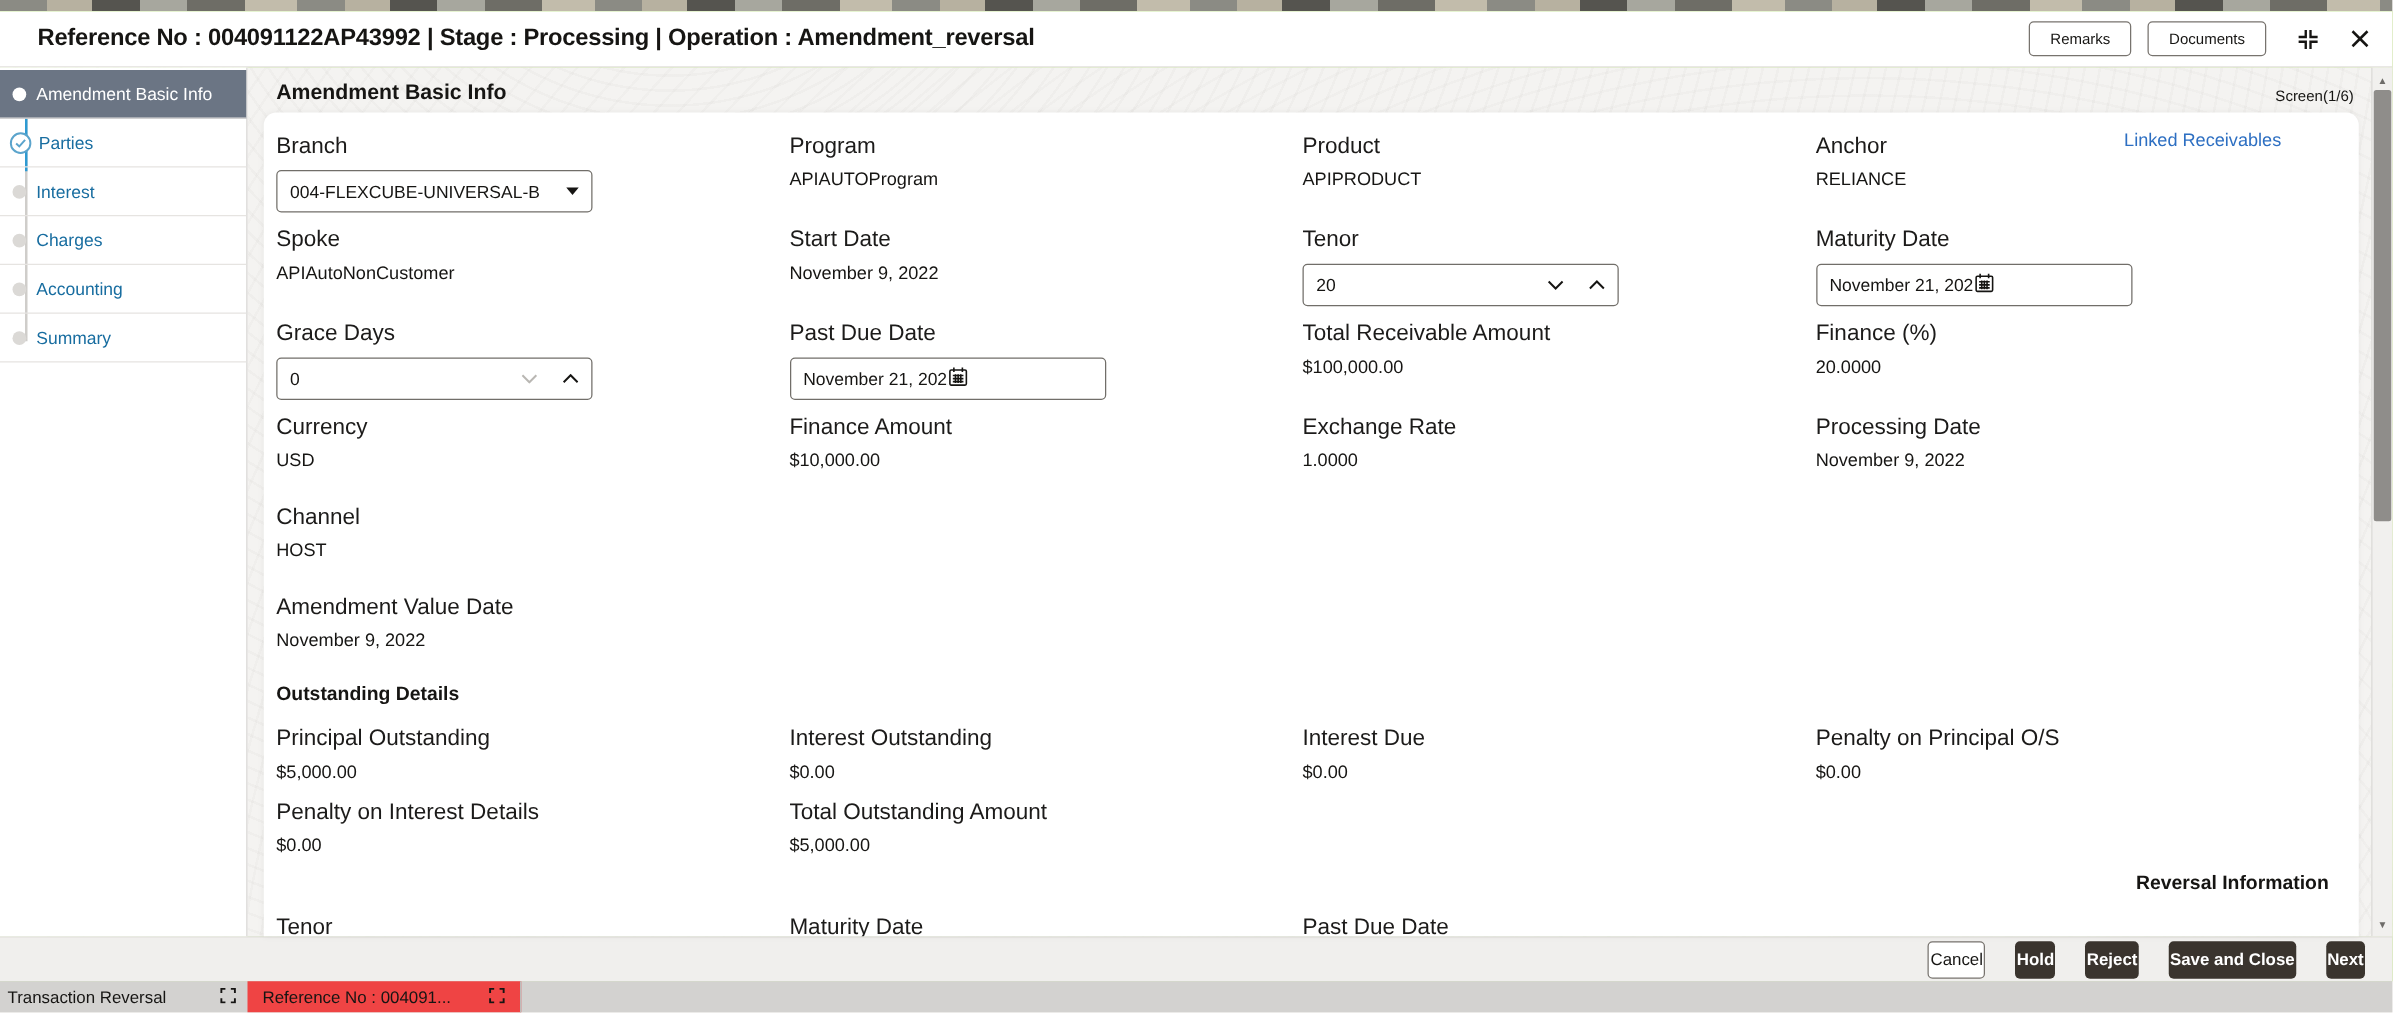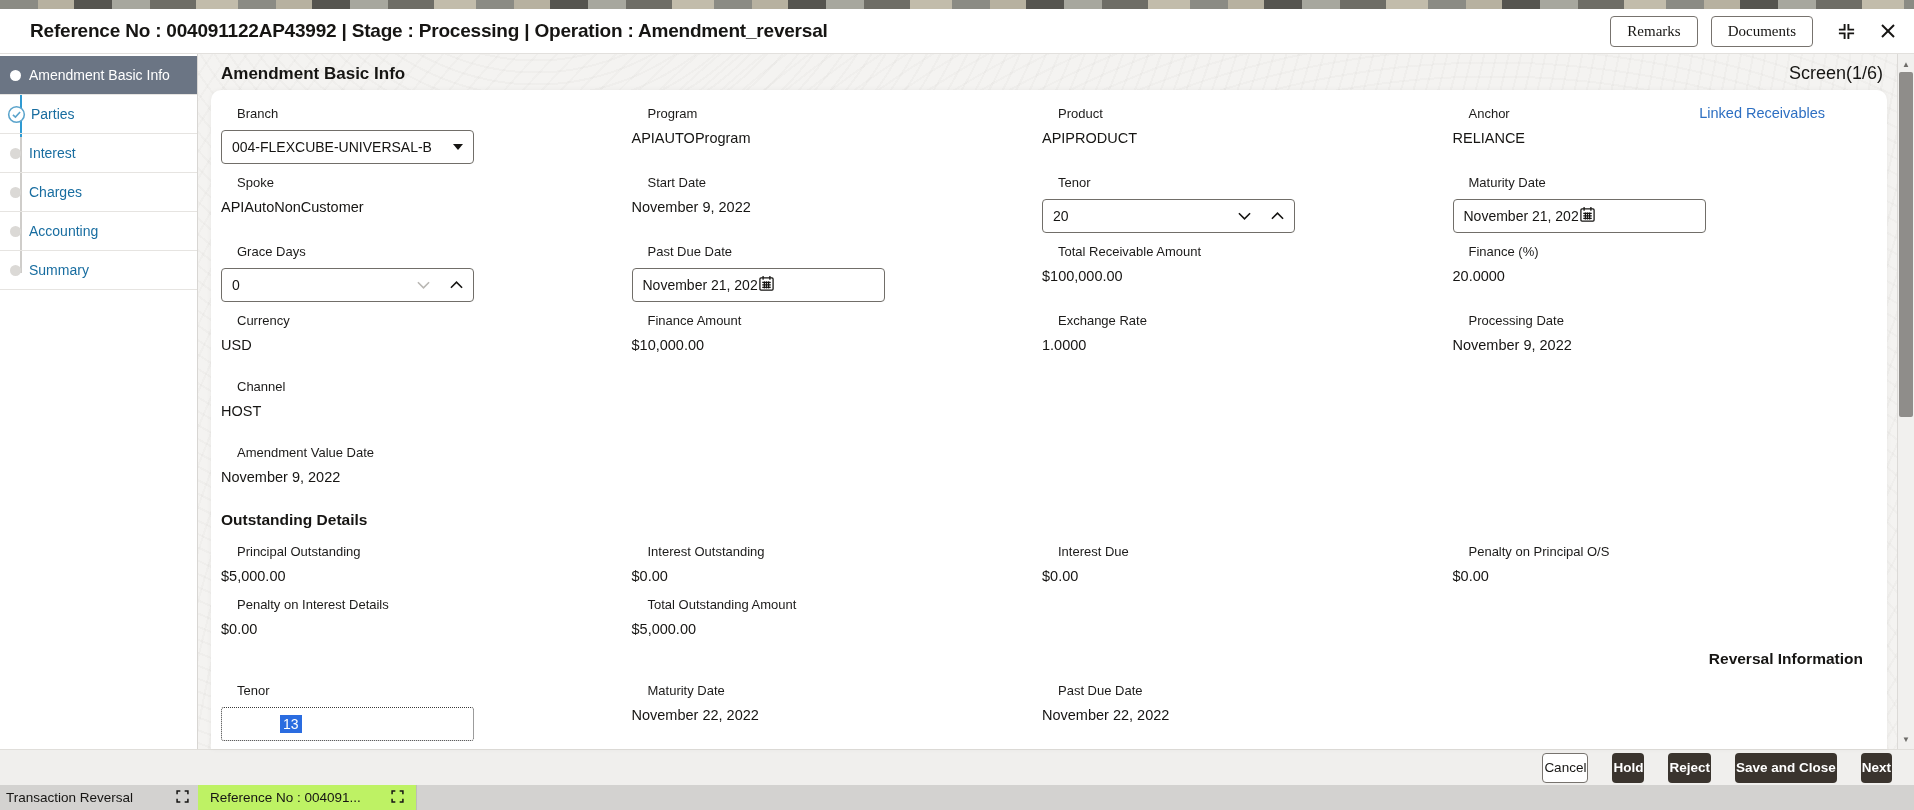--- a/index.html
+++ b/index.html
@@ -12,21 +12,21 @@
   .bg-strip {
     position:absolute; top:0; left:0; width:100%; height:9px;
     background: repeating-linear-gradient(90deg,
       #8b8b84 0 38px, #b7b1a0 38px 74px, #55544f 74px 112px,
       #a7a79e 112px 150px, #6e6d66 150px 196px, #c2bcab 196px 238px);
   }
   
   .modal { position:absolute; top:9px; left:0; width:1914px; height:776px; display:flex; flex-direction:column; background:#84cc16; }
   .topbar { height:45px; flex:0 0 45px; display:flex; align-items:center; background:#fff; padding:0 18px 0 30px; border-bottom:1px solid #e2e0dd; }
   .title { flex:1; font-size:19px; font-weight:700; letter-spacing:-0.2px; white-space:nowrap; }
-  .hbtn { border:1px solid #77736e; border-radius:4px; background:#fff; color:#161513; font-size:15px; padding:6px 16px; margin-left:13px; cursor:pointer; font-family:Liberation Serif, serif; }
+  .hbtn { border:1px solid #77736e; border-radius:4px; background:#fff; color:#161513; font-size:12px; padding:6px 16px; margin-left:13px; cursor:pointer; font-family:Liberation Sans, sans-serif; }
   .winicon { margin-left:24px; display:flex; align-items:center; cursor:pointer; }
   
   .modal-body {
     flex:1; display:flex; min-height:0; position:relative;
     background-color:#f4f3f1;
     background-image:
       repeating-radial-gradient(circle at 28% -30%, transparent 0 10px, rgba(110,104,95,0.035) 10px 12px),
       repeating-radial-gradient(circle at 78% 130%, transparent 0 12px, rgba(110,104,95,0.03) 12px 14px);
   }
   
@@ -36,27 +36,27 @@
   .connector.blue { top:23px; height:60px; background:#2e9ad2; }
   .nav-item { height:39px; display:flex; align-items:center; padding-left:10px; font-size:14px; color:#186da0; border-bottom:1px solid #e6e4e1; position:relative; cursor:pointer; }
   .nav-item.active { background:#6b7584; color:#fff; }
   .dot { width:11px; height:11px; border-radius:50%; background:#dbd9d6; margin-right:8px; flex:0 0 11px; position:relative; z-index:1; }
   .nav-item.active .dot { background:#fff; }
   .checkwrap { margin-right:5px; margin-left:-3px; position:relative; z-index:1; display:flex; }
   
   .content { flex:1; min-width:0; display:flex; flex-direction:column; padding:0 10px 0 13px; }
   .content-head { height:36px; flex:0 0 36px; display:flex; align-items:flex-end; justify-content:space-between; padding:0 4px 6px 10px; }
   .content-title { font-size:17px; font-weight:700; }
-  .screen-ind { font-size:18px; }
+  .screen-ind { font-size:12px; }
   .card { flex:1; background:#fff; border-radius:10px 10px 0 0; padding:16px 24px 0 10px; overflow:hidden; position:relative; box-shadow:0 0 5px rgba(0,0,0,0.05); }
   .linked { position:absolute; top:15px; right:62px; color:#2d6fc2; font-size:14.5px; cursor:pointer; }
   .frow { display:grid; grid-template-columns:repeat(4,1fr); margin-bottom:11px; }
   .frow.textrow { margin-bottom:26px; }
   .frow.tight { margin-bottom:13px; }
-  .f-label { font-size:13px; color:#1c1b1a; margin-bottom:9px; white-space:nowrap;margin-left:16px; }
+  .f-label { font-size:18px; color:#1c1b1a; margin-bottom:9px; white-space:nowrap; }
   .f-value { font-size:14.5px; white-space:nowrap; }
   .section-heading { font-size:15.5px; font-weight:700; margin:22px 0 15px; }
   .section-heading.rev { margin-top:12px;text-align:right; }
   
   .select, .spin, .datein, .textin {
     width:253px; height:34px; border:1px solid #716e69; border-radius:4px; background:#fff;
     display:flex; align-items:center; padding:0 10px; font-size:14px; cursor:pointer;
   }
   .sel-text { flex:1; white-space:nowrap; overflow:hidden; }
   .caret { width:0; height:0; border-left:5px solid transparent; border-right:5px solid transparent; border-top:6px solid #161513; margin-left:6px; flex:0 0 auto; }
@@ -72,21 +72,21 @@
   .vs-arrow.down { bottom:2px; }
   .vs-thumb { position:absolute; top:18px; left:1px; right:1px; height:345px; background:#8f8d8a; border-radius:2px; cursor:pointer; }
   
   .footer { height:36px; flex:0 0 36px; background:#f0efed; border-top:1px solid #e0deda; display:flex; align-items:center; justify-content:flex-end; gap:24px; padding-right:22px; }
   .btn { height:30px; border-radius:4px; font-size:13.5px; padding:0 1px; display:flex; align-items:center; cursor:pointer; font-family:inherit; white-space:nowrap; }
   .btn.light { background:#fff; border:1px solid #77736e; color:#161513; }
   .btn.dark { background:#3a342e; border:none; color:#fff; font-weight:700; }
   
   .taskbar { position:absolute; left:0; bottom:0; width:100%; height:25px; background:#d3d2d0; display:flex; align-items:center; font-size:13.5px; }
   .task1 { width:198px; flex:0 0 198px; display:flex; align-items:center; justify-content:space-between; padding:0 9px 0 6px; height:100%; cursor:pointer; }
-  .task2 { height:100%; background:#bef264; display:flex; align-items:center; gap:30px; padding:0 12px; border-right:1px solid #bdbcba; cursor:pointer; }
+  .task2 { height:100%; background:#ef4444; display:flex; align-items:center; gap:30px; padding:0 12px; border-right:1px solid #bdbcba; cursor:pointer; }
   .tasklabel { white-space:nowrap; }
 </style>
 </head>
 <body>
 
 <div class="bg-strip"></div>
 
 <div class="modal">
 
   <div class="topbar">

